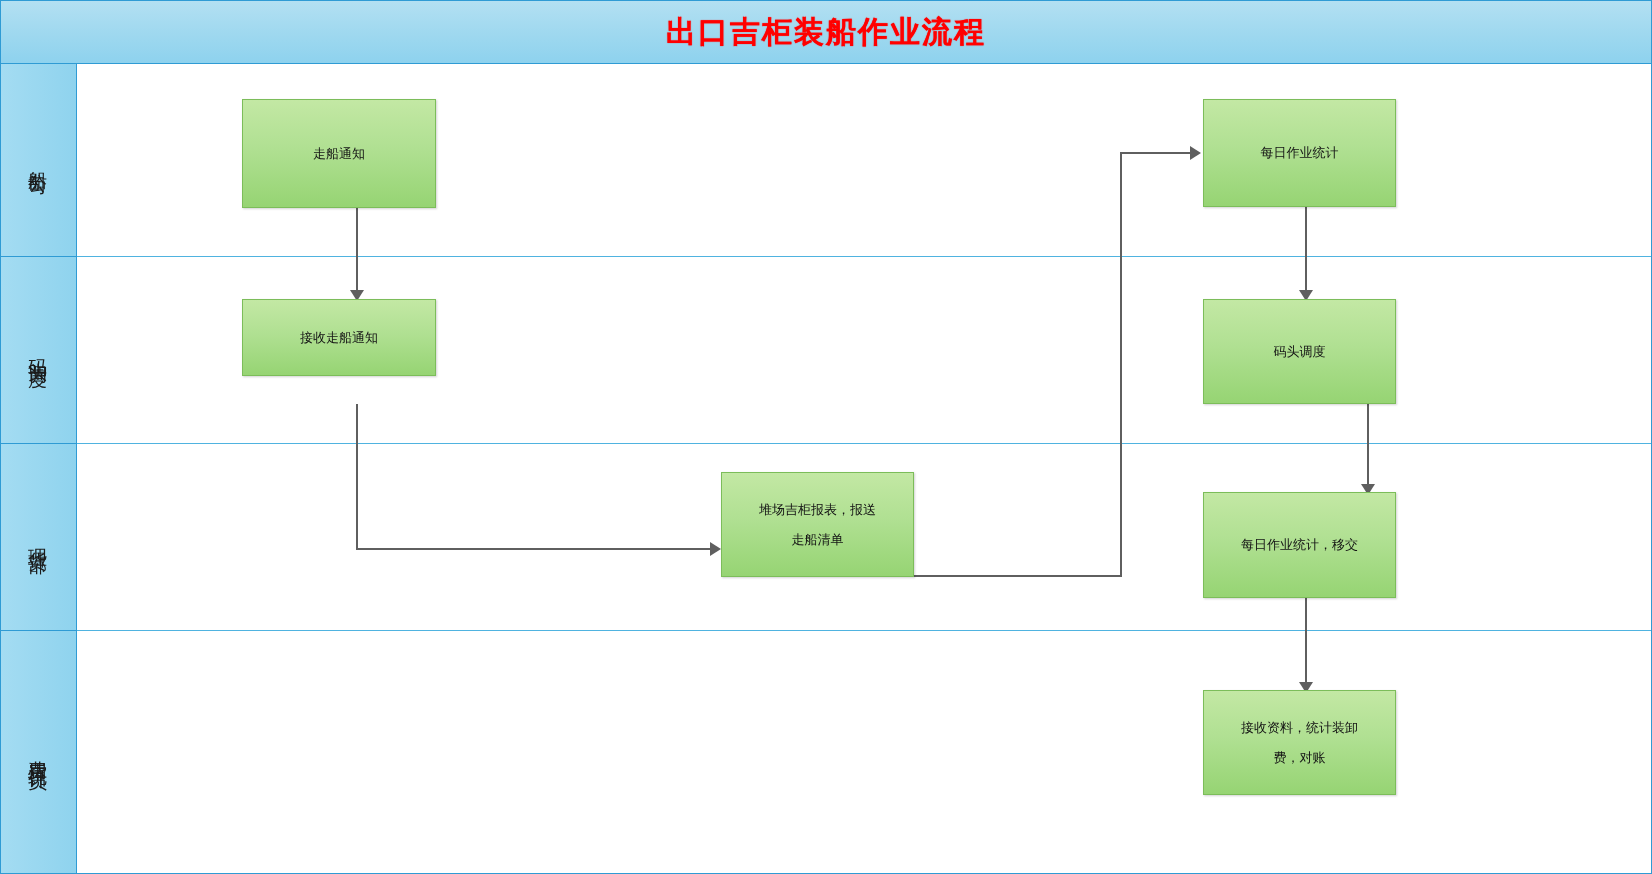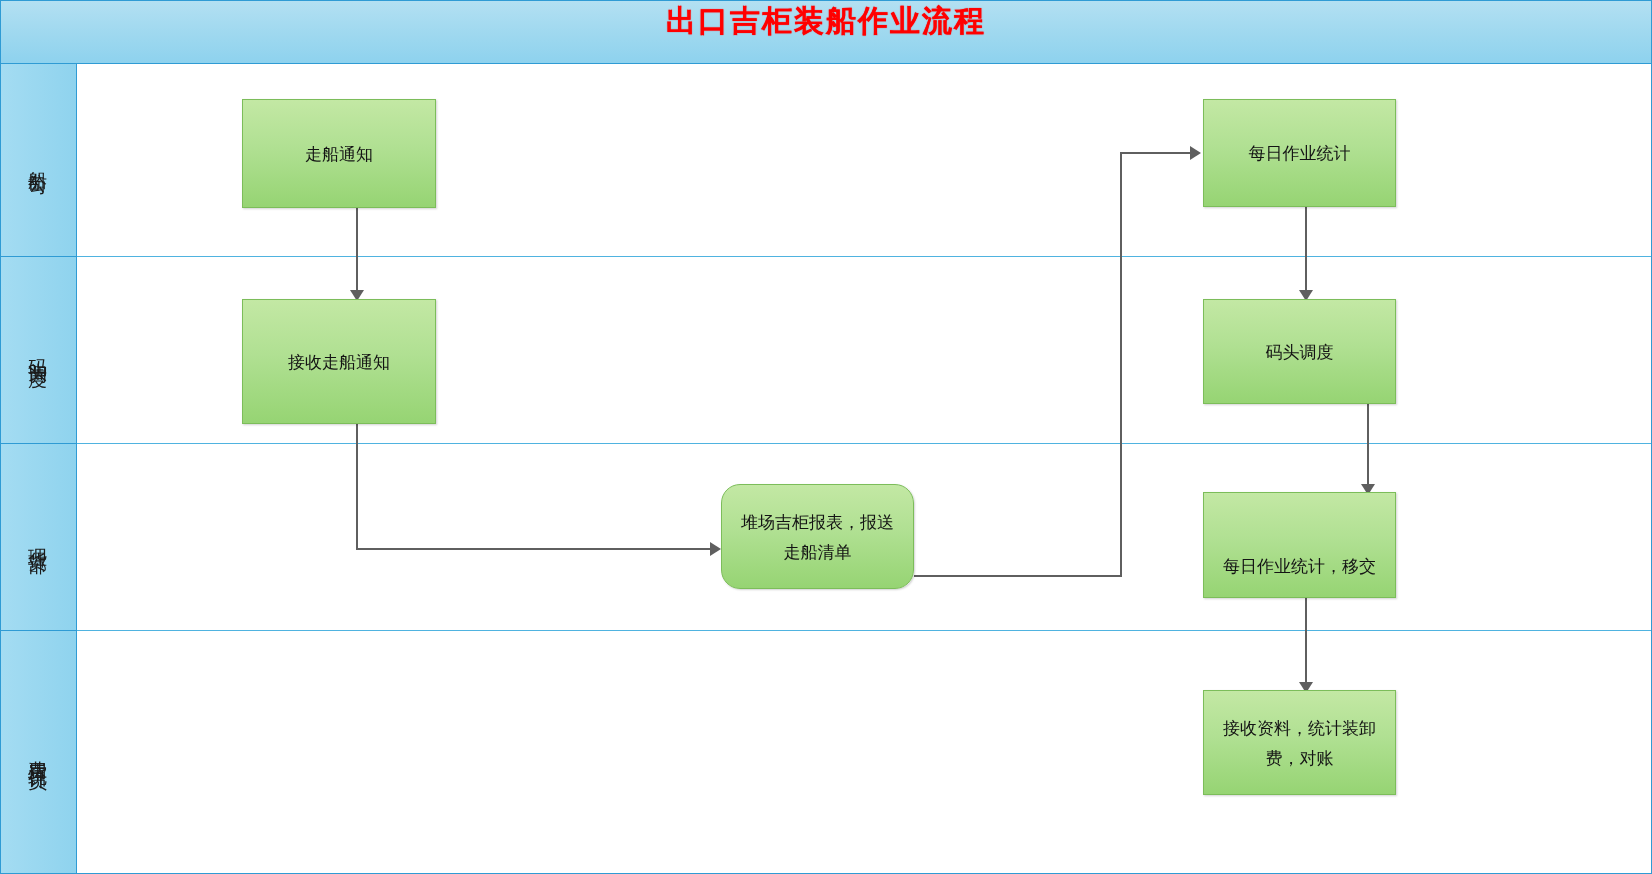--- a/index.html
+++ b/index.html
@@ -24,20 +24,21 @@
 
   
   .title-band{
     position:absolute;
     left:1px; top:1px;
     width:1650px; height:63px;
     background:linear-gradient(to bottom,#b3e0f2 0%,#9ed8ef 55%,#8ed2ee 100%);
     border-bottom:1px solid #2f9bd4;
     box-sizing:border-box;
     display:flex;
+    align-items:center;
     justify-content:center;
   }
   .title-text{
     color:#ff0000;
     font-size:30px;
     font-weight:bold;
     letter-spacing:2px;
     text-shadow:0 0 1px #ff0000;
     font-family:"DejaVu Sans",sans-serif;
   }
@@ -81,24 +82,24 @@
     position:absolute;
     box-sizing:border-box;
     background:linear-gradient(to bottom,#c3e8a4 0%,#b0e092 45%,#96d473 100%);
     border:1px solid #7cbd5a;
     box-shadow:1px 1px 2px rgba(0,0,0,0.18);
     display:flex;
     align-items:center;
     justify-content:center;
     text-align:center;
     color:#141414;
-    font-size:17px;
+    font-size:13px;
     line-height:30px;
     font-family:"DejaVu Sans",sans-serif;
-    padding:16px 10px;
+    padding:8px 10px;
   }
 
   
   .conn{position:absolute;background:#5f5f5f;}
   .conn.h{height:2px;}
   .conn.v{width:2px;}
 
   .arrow-down{
     position:absolute;
     width:0;height:0;
@@ -161,40 +162,40 @@
   <div class="conn v" style="left:1367px;top:404px;height:82px;"></div>
   <div class="arrow-down" style="left:1361px;top:484px;"></div>
 
   <div class="conn v" style="left:1305px;top:598px;height:86px;"></div>
   <div class="arrow-down" style="left:1299px;top:682px;"></div>
 
   <div class="node" style="left:242px;top:99px;width:194px;height:109px;">
     <span>走船通知</span>
   </div>
 
-  <div class="node" style="left:242px;top:299px;width:194px;height:125px;">
+  <div class="node" style="left:242px;top:299px;width:194px;height:77px;">
     <span>接收走船通知</span>
   </div>
 
-  <div class="node" style="left:721px;top:484px;width:193px;height:105px;border-radius:19px;">
+  <div class="node" style="left:721px;top:472px;width:193px;height:105px;">
     <span>
       <span>堆场吉柜报表，报送</span><br>
       <span>走船清单</span>
     </span>
   </div>
 
   <div class="node" style="left:1203px;top:99px;width:193px;height:108px;">
     <span>每日作业统计</span>
   </div>
 
   <div class="node" style="left:1203px;top:299px;width:193px;height:105px;">
     <span>码头调度</span>
   </div>
 
-  <div class="node" style="left:1203px;top:492px;width:193px;height:106px;align-items:flex-end;">
+  <div class="node" style="left:1203px;top:492px;width:193px;height:106px;">
     <span>每日作业统计，移交</span>
   </div>
 
   <div class="node" style="left:1203px;top:690px;width:193px;height:105px;">
     <span>
       <span>接收资料，统计装卸</span><br>
       <span>费，对账</span>
     </span>
   </div>
 

